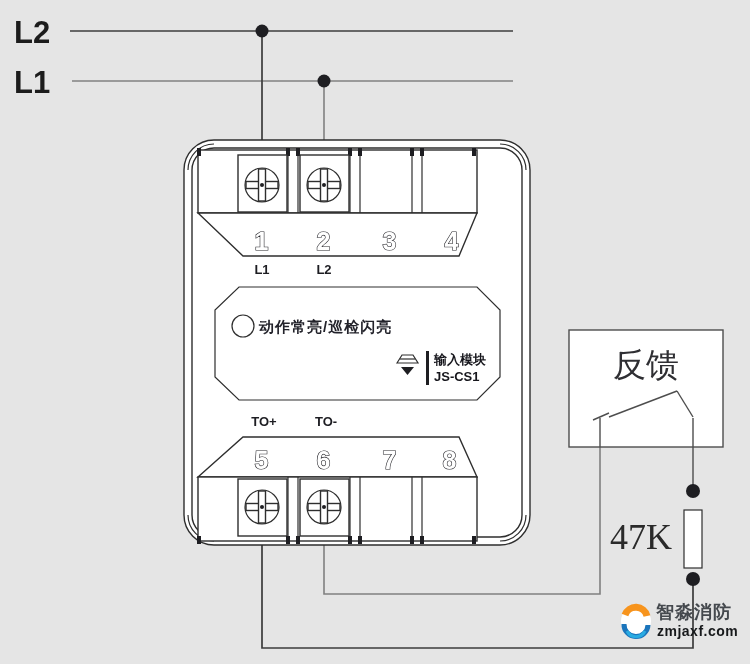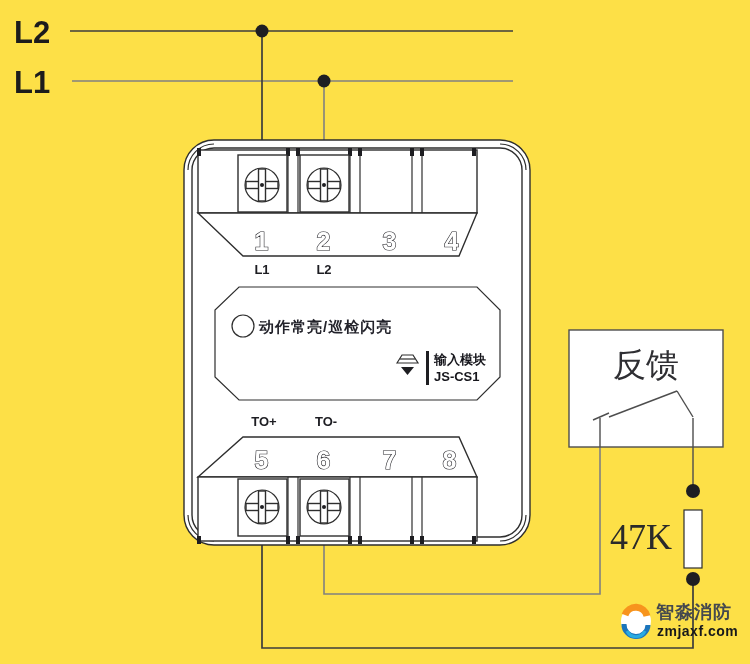--- a/index.html
+++ b/index.html
@@ -1,16 +1,16 @@
 <!DOCTYPE html>
 <html><head>
 <meta charset="utf-8">
 <style>
   html,body{margin:0;padding:0;background:#ffffff;}
-  #stage{position:relative;width:750px;height:664px;background:#fde047;overflow:hidden;
+  #stage{position:relative;width:750px;height:664px;background:#e5e5e5;overflow:hidden;
          font-family:"Liberation Sans","DejaVu Sans",sans-serif;}
   svg{position:absolute;left:0;top:0;}
   text{font-family:"Liberation Sans","DejaVu Sans",sans-serif;}
   .biglabel{font-size:31px;font-weight:600;fill:#1c1c1c;}
   .tnum{font-size:25px;font-weight:bold;fill:#ffffff;stroke:#26262b;stroke-width:1.2px;
         paint-order:stroke;letter-spacing:1px;}
   .tlabel{font-size:13px;font-weight:bold;fill:#1d1d22;}
   .paneltext{font-size:15px;font-weight:bold;fill:#23232b;letter-spacing:1px;}
   .brandtext{font-size:13px;font-weight:bold;fill:#16161c;}
   .fktext{font-size:33px;fill:#2f2f33;}

